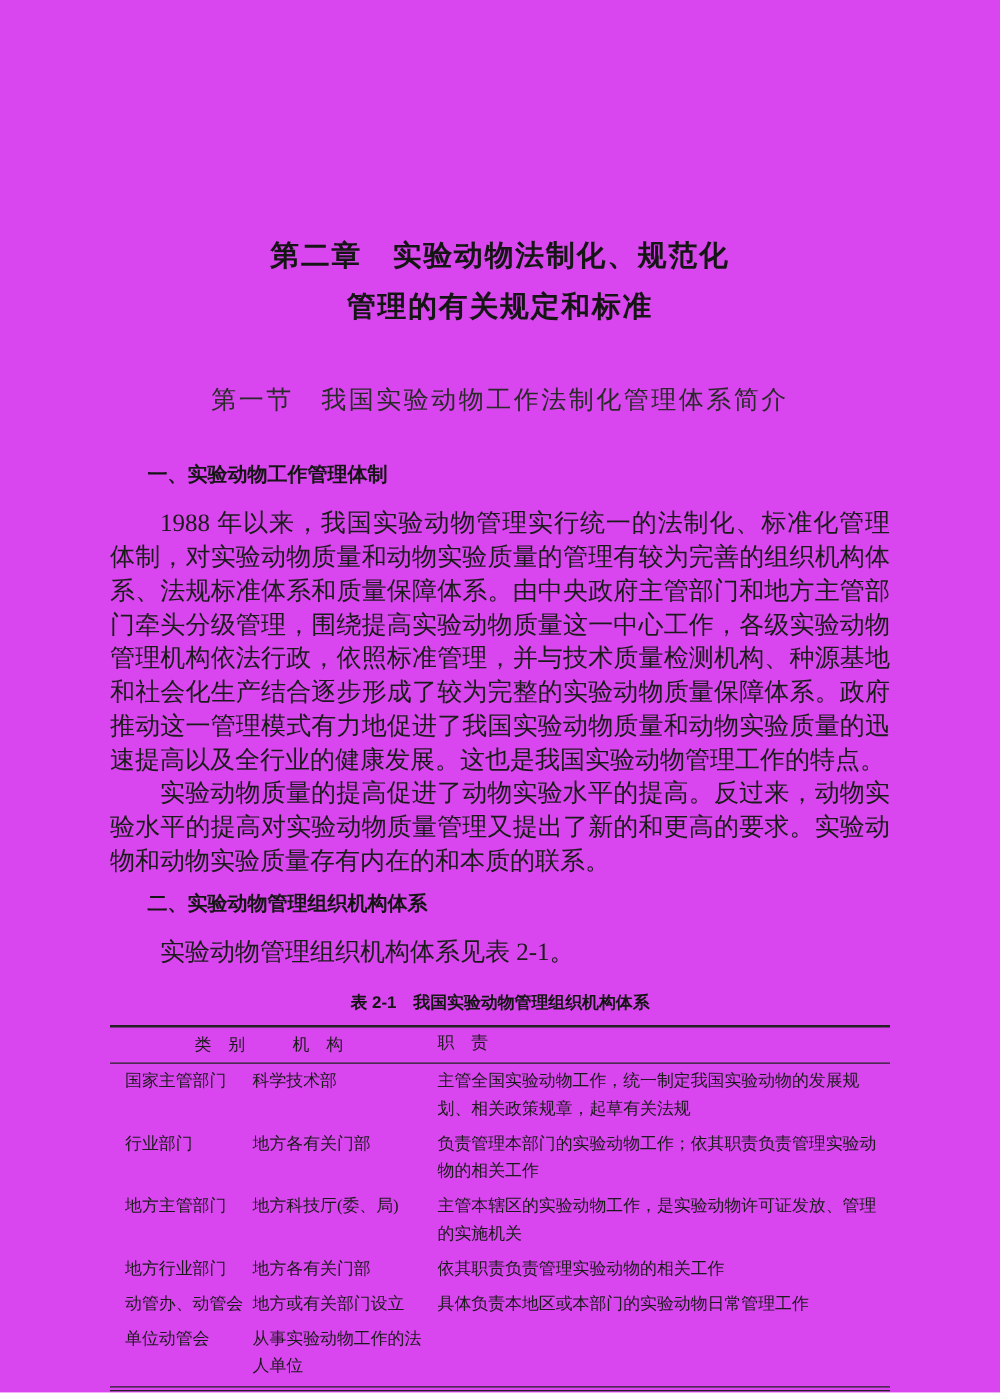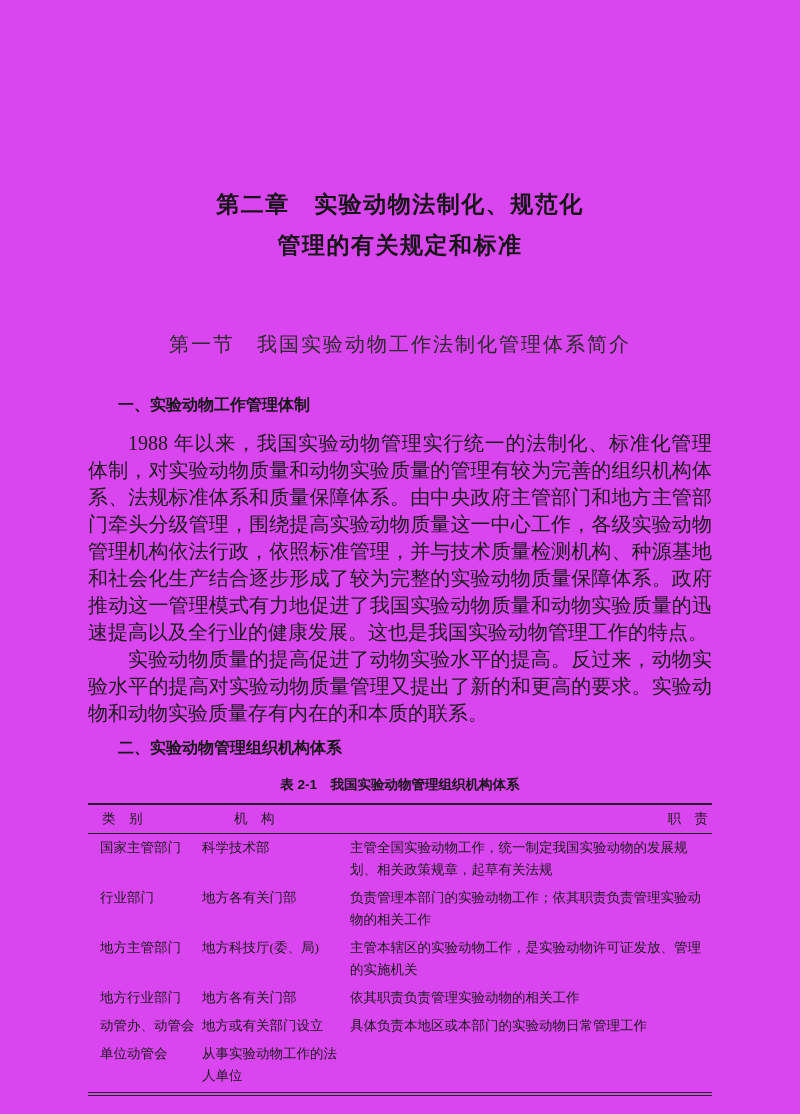--- a/index.html
+++ b/index.html
@@ -16,21 +16,21 @@
     padding-top:184px;
     text-align:center;
     font-family:"Liberation Sans","DejaVu Sans",sans-serif;
     font-weight:bold;
     font-size:23px;
     line-height:41px;
     letter-spacing:1.5px;
     color:#151515;
   }
   .section-title {
-    margin-top:64px;
+    margin-top:40px;
     text-align:center;
     font-family:"Liberation Sans","DejaVu Sans",sans-serif;
     font-weight:400;
     font-size:20px;
     line-height:28px;
     letter-spacing:2px;
     color:#2a2a2a;
   }
   .body-block { margin:0 88px; }
   .h2 {
@@ -76,23 +76,23 @@
   }
   .trow .c1 { padding-right:6px; }
   .trow .c2 { padding-right:10px; }
   .trow .c3 { padding-right:2px; }
   .thead {
     border-bottom:1px solid #222222;
     padding-top:3px;
     padding-bottom:3px;
     font-family:"Liberation Sans","DejaVu Sans",sans-serif;
   }
-  .thead .c1 { text-align:left; padding-left:2px; }
+  .thead .c1 { text-align:right; padding-left:2px; }
   .thead .c2 { text-align:left; padding-left:32px; }
-  .thead .c3 { text-align:right; }
+  .thead .c3 { text-align:left;font-family:Liberation Mono, monospace; }
 </style>
 </head>
 <body>
 
 <div class="page">
 
   <div class="chapter-title">
     <div>第二章　实验动物法制化、规范化</div>
     <div>管理的有关规定和标准</div>
   </div>
@@ -102,20 +102,21 @@
   <div class="body-block">
 
     <div class="h2">一、实验动物工作管理体制</div>
 
     <p class="para">1988 年以来，我国实验动物管理实行统一的法制化、标准化管理体制，对实验动物质量和动物实验质量的管理有较为完善的组织机构体系、法规标准体系和质量保障体系。由中央政府主管部门和地方主管部门牵头分级管理，围绕提高实验动物质量这一中心工作，各级实验动物管理机构依法行政，依照标准管理，并与技术质量检测机构、种源基地和社会化生产结合逐步形成了较为完整的实验动物质量保障体系。政府推动这一管理模式有力地促进了我国实验动物质量和动物实验质量的迅速提高以及全行业的健康发展。这也是我国实验动物管理工作的特点。</p>
 
     <p class="para cont">实验动物质量的提高促进了动物实验水平的提高。反过来，动物实验水平的提高对实验动物质量管理又提出了新的和更高的要求。实验动物和动物实验质量存有内在的和本质的联系。</p>
 
     <div class="h2 second">二、实验动物管理组织机构体系</div>
 
+    <p class="para">实验动物管理组织机构体系见表 2-1。</p>
 
     <div class="table-title">表 2-1　我国实验动物管理组织机构体系</div>
 
     <div class="orgtable">
       <div class="trow thead">
         <div class="c1">类　别</div>
         <div class="c2">机　构</div>
         <div class="c3">职　责</div>
       </div>
 

